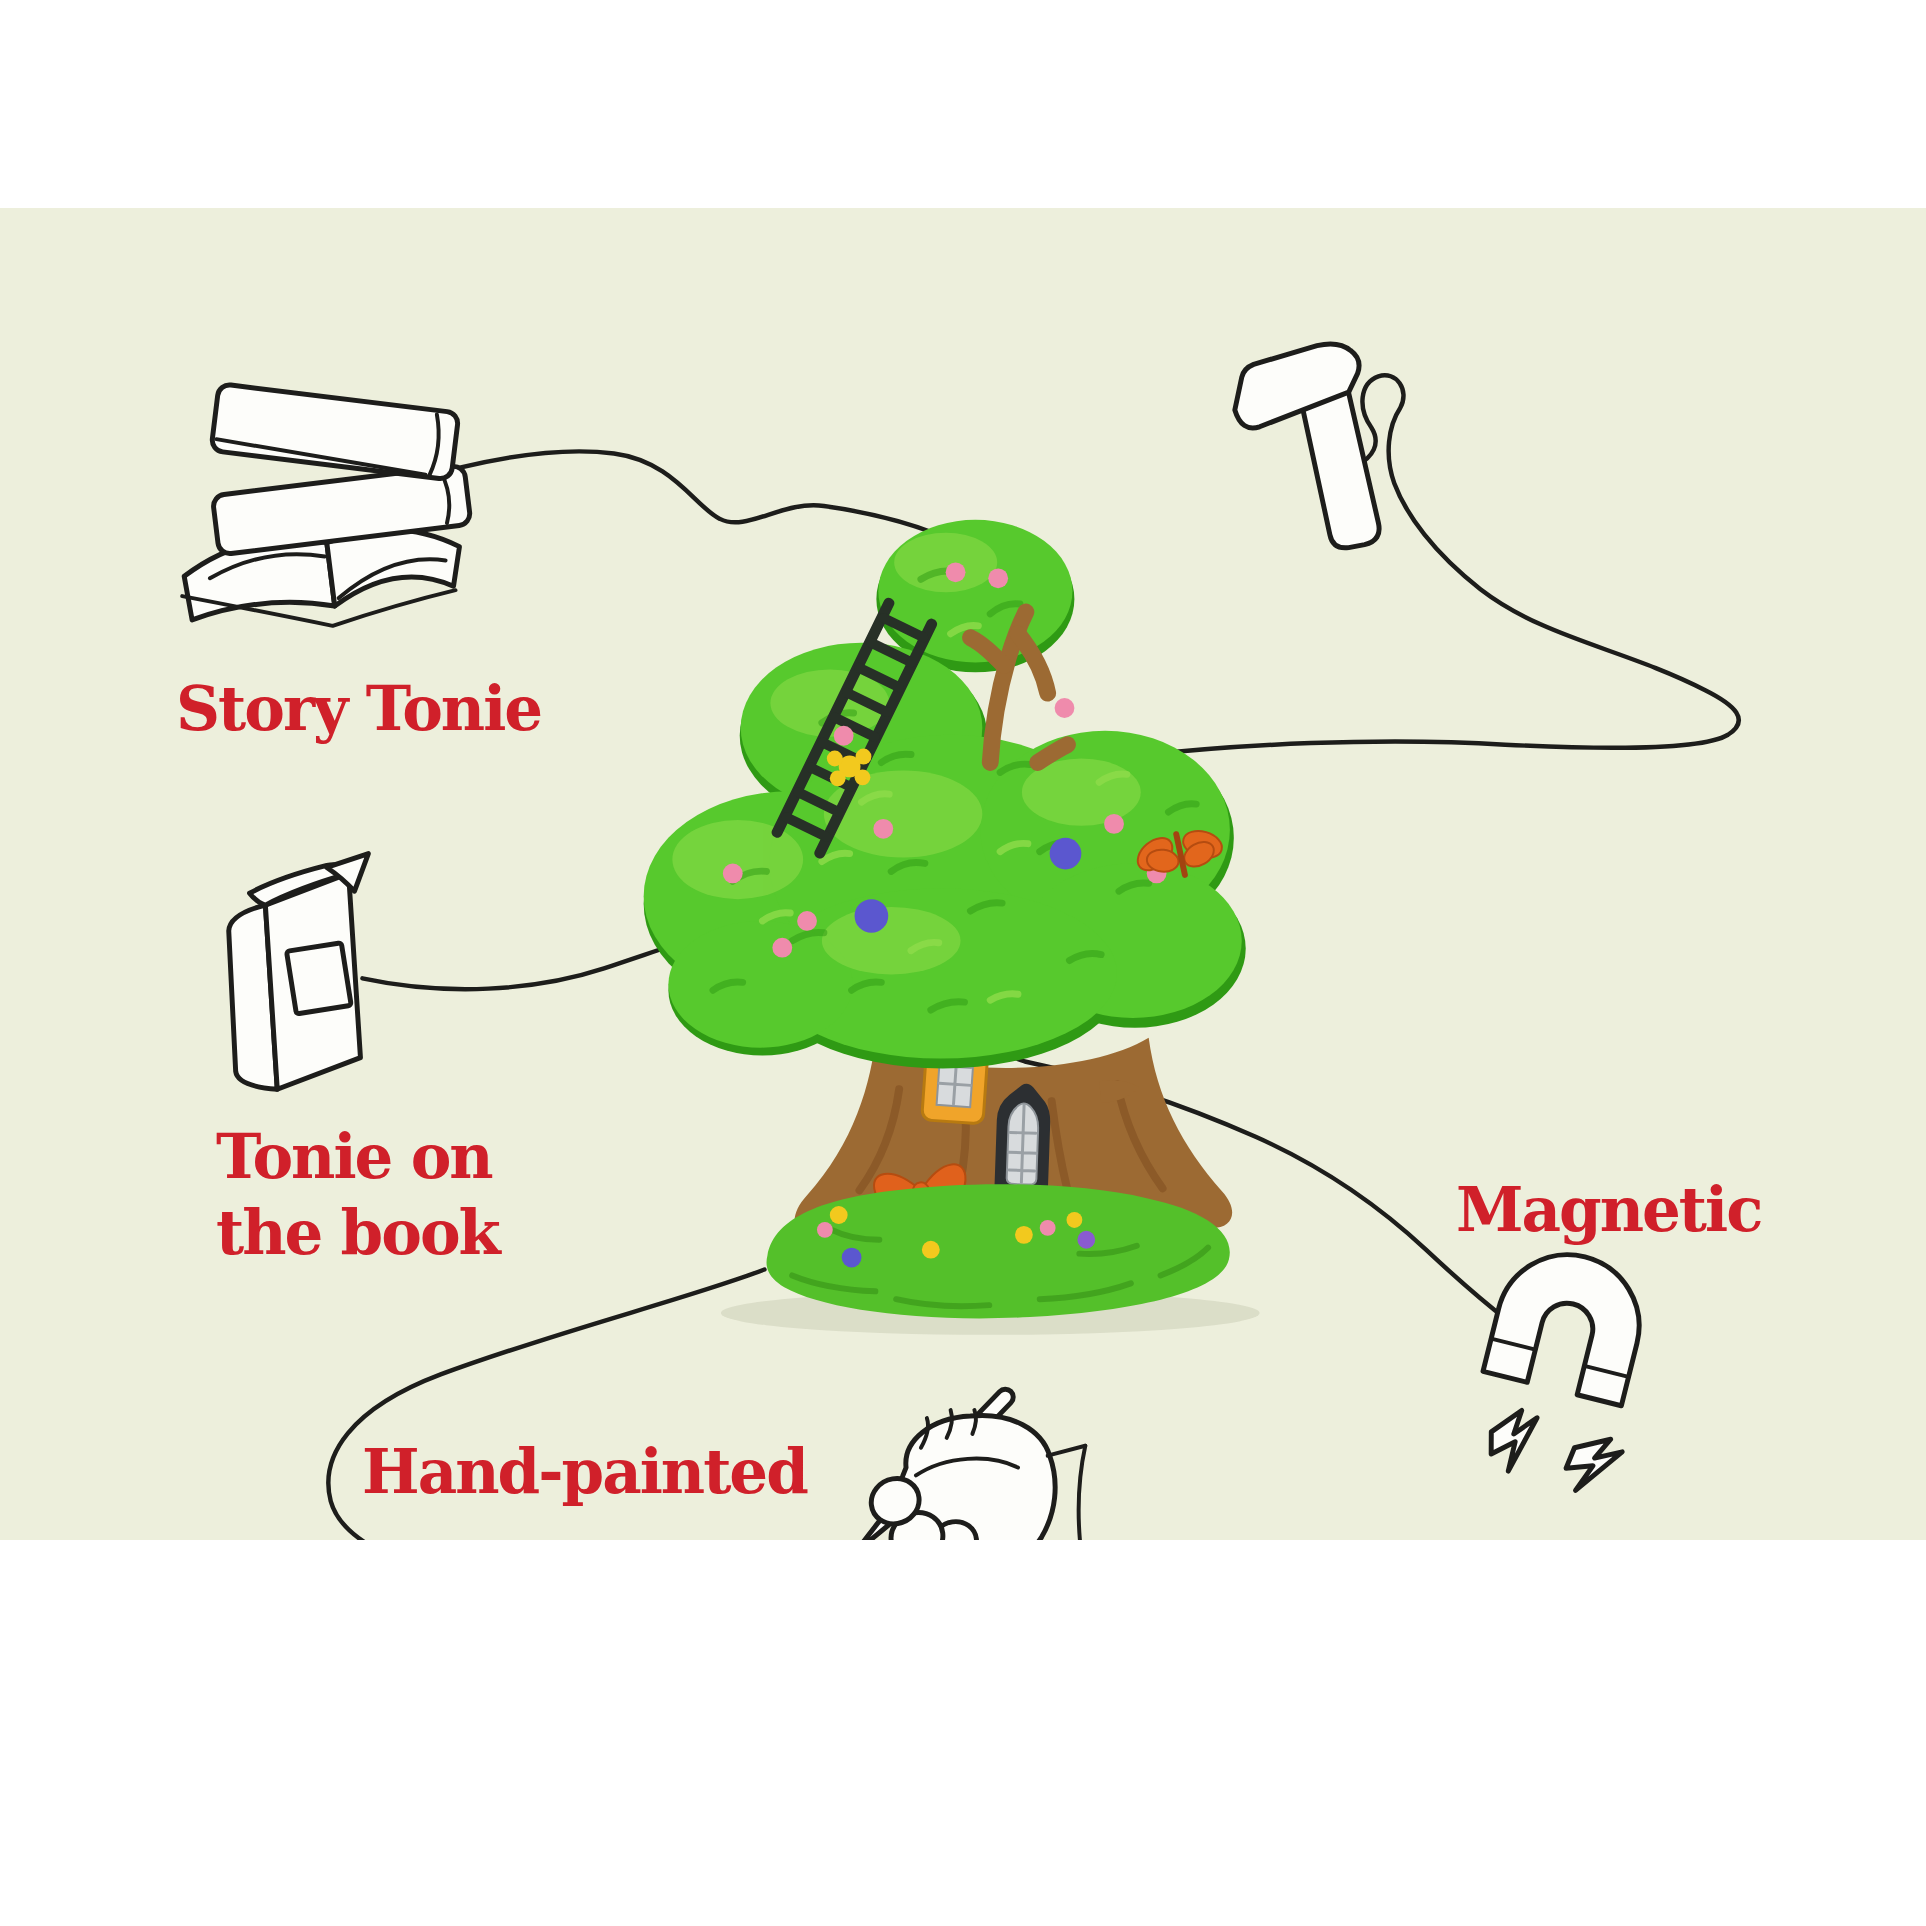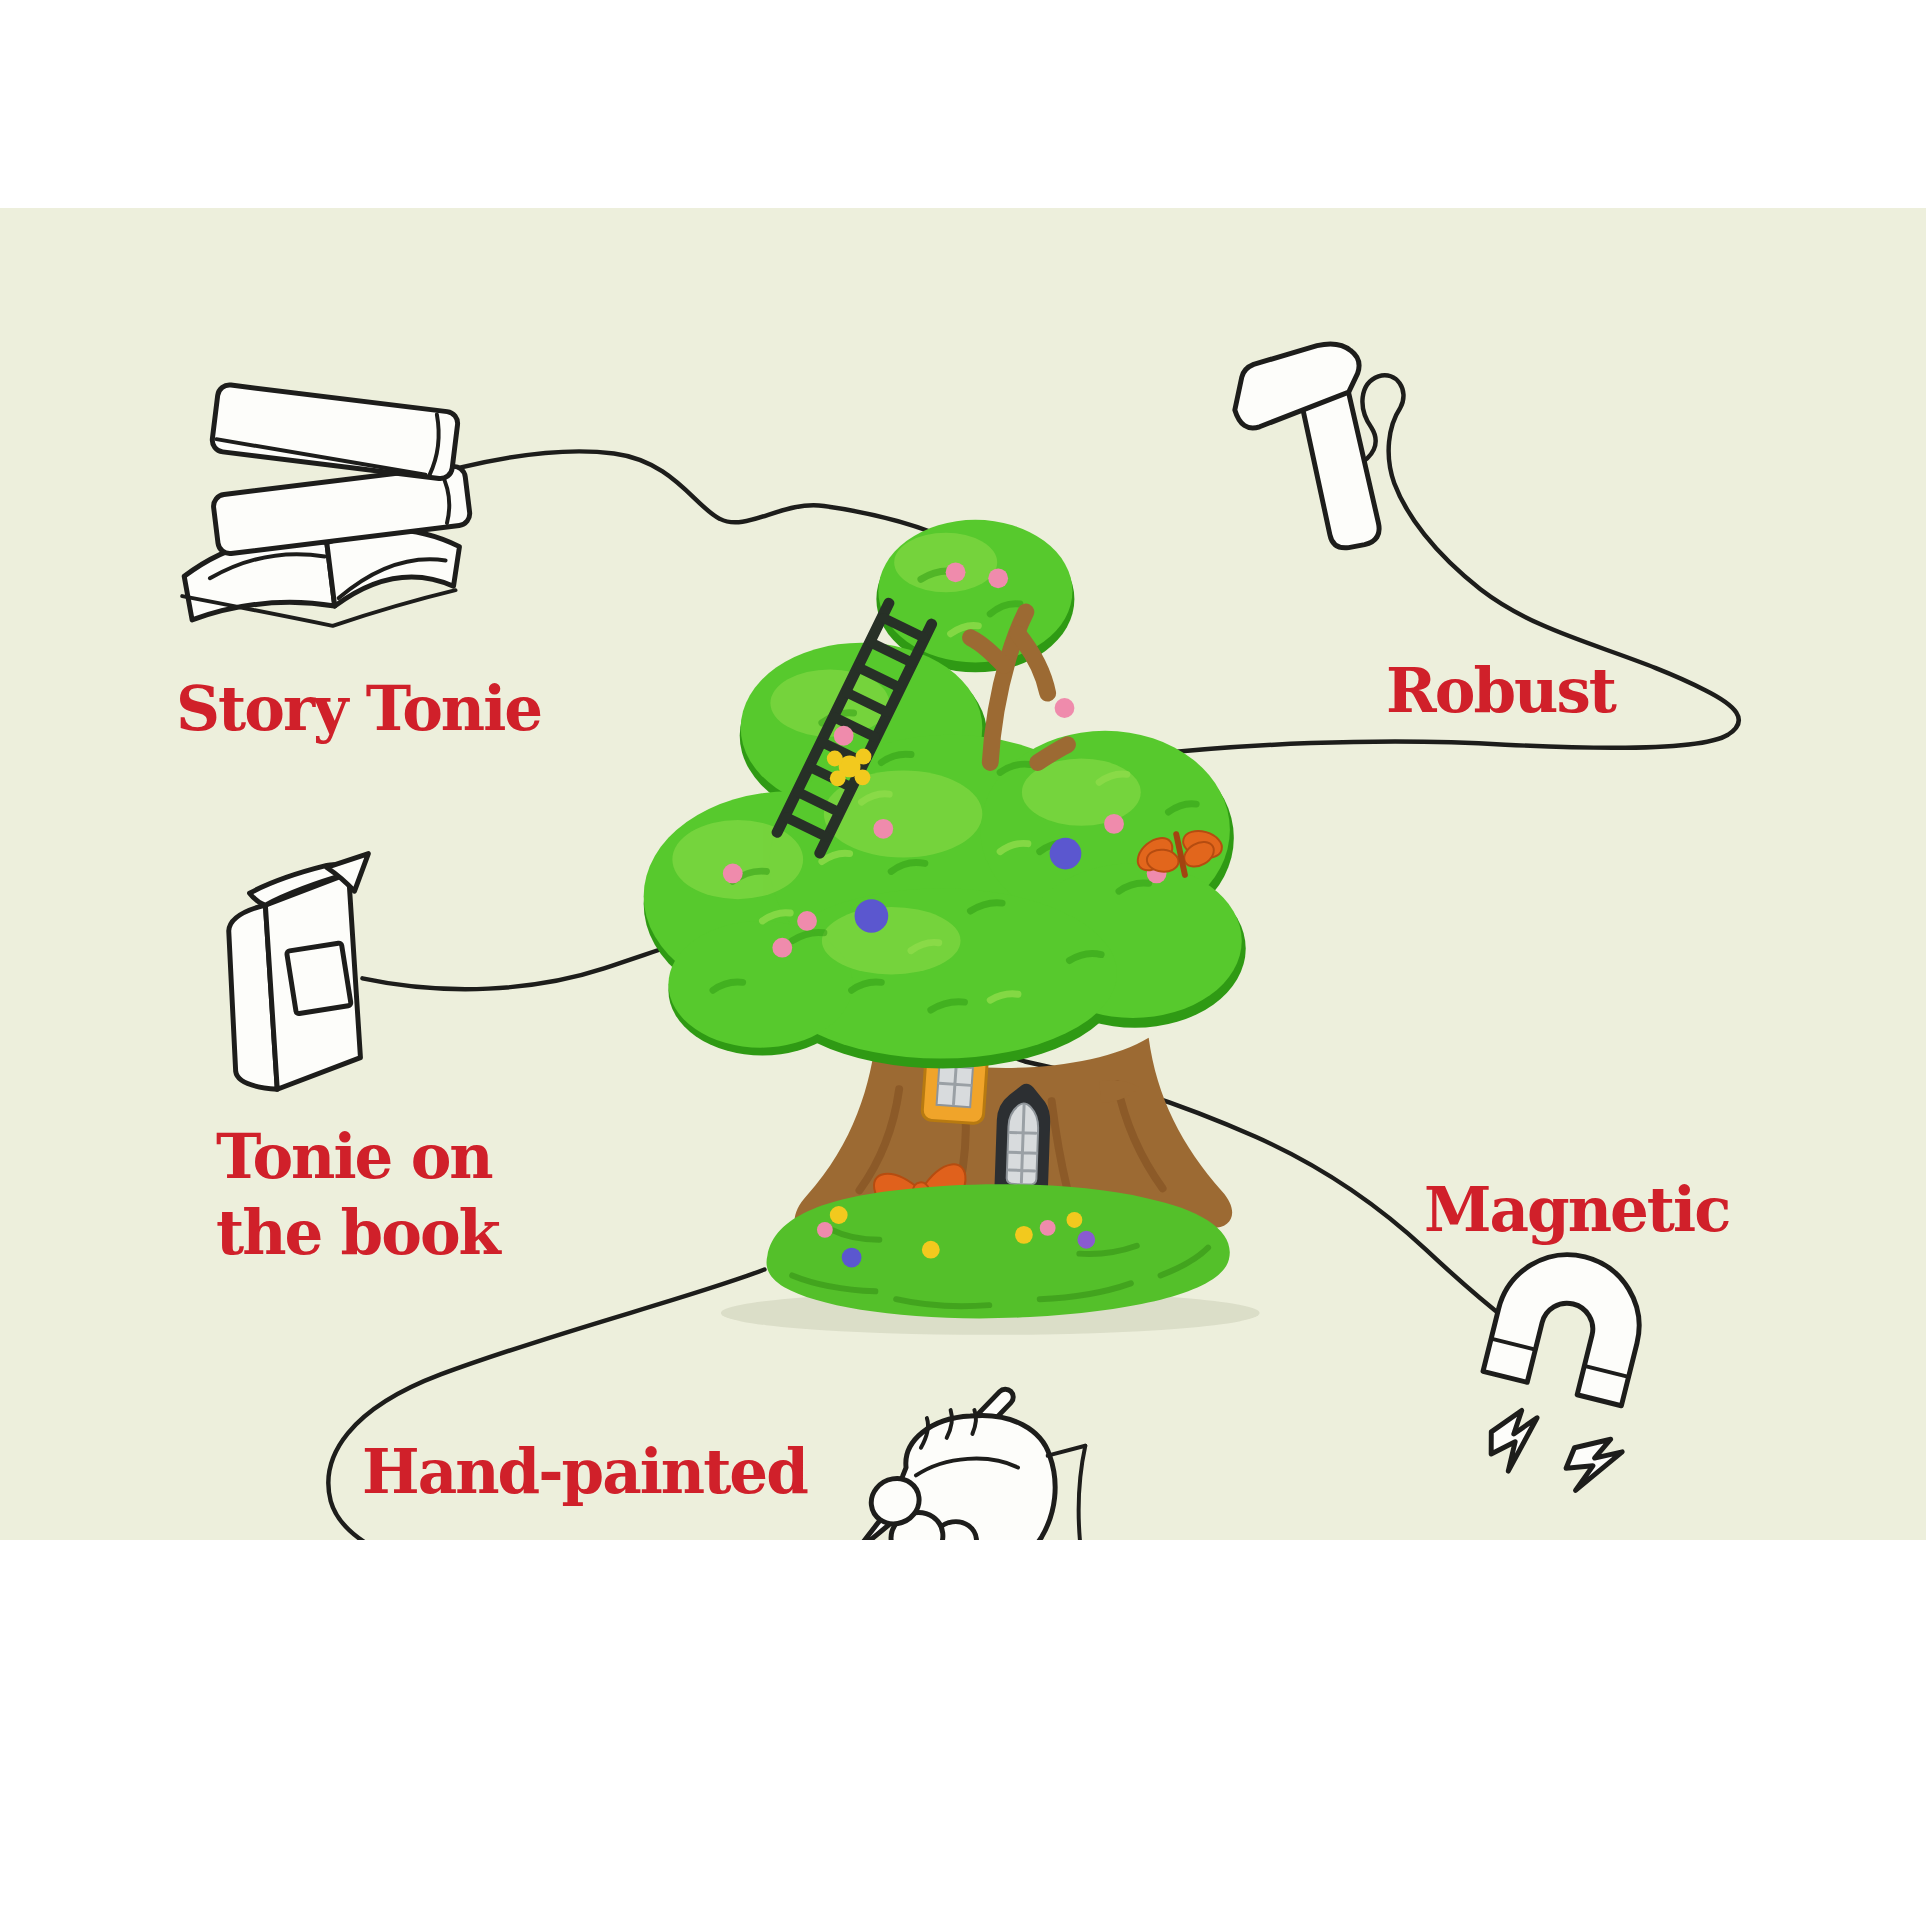--- a/index.html
+++ b/index.html
@@ -278,21 +278,20 @@
         <ellipse class="bfly" cx="-17" cy="9" rx="16" ry="11" transform="rotate(18)"></ellipse>
         <ellipse class="bfly" cx="19" cy="-15" rx="20" ry="13" transform="rotate(28)"></ellipse>
         <ellipse class="bfly" cx="16" cy="10" rx="16" ry="11" transform="rotate(-18)"></ellipse>
         <path d="M 0 -20 L 0 22" stroke="#a34310" stroke-width="6" stroke-linecap="round"></path>
       </g>
     </g>
   </svg>
 
   <div class="feat" style="left:176px;top:671px">Story Tonie</div>
 
-  <div class="feat" style="left:1386px;top:653px">Robust</div>
 
   <div class="feat wrap" style="left:216px;top:1119px">Tonie on the book</div>
 
-  <div class="feat" style="left:1424px;top:1172px">Magnetic</div>
+  <div class="feat" style="left:1456px;top:1172px">Magnetic</div>
 
   <div class="feat" style="left:362px;top:1434px">Hand-painted</div>
 </div>
 
 
 </body></html>

